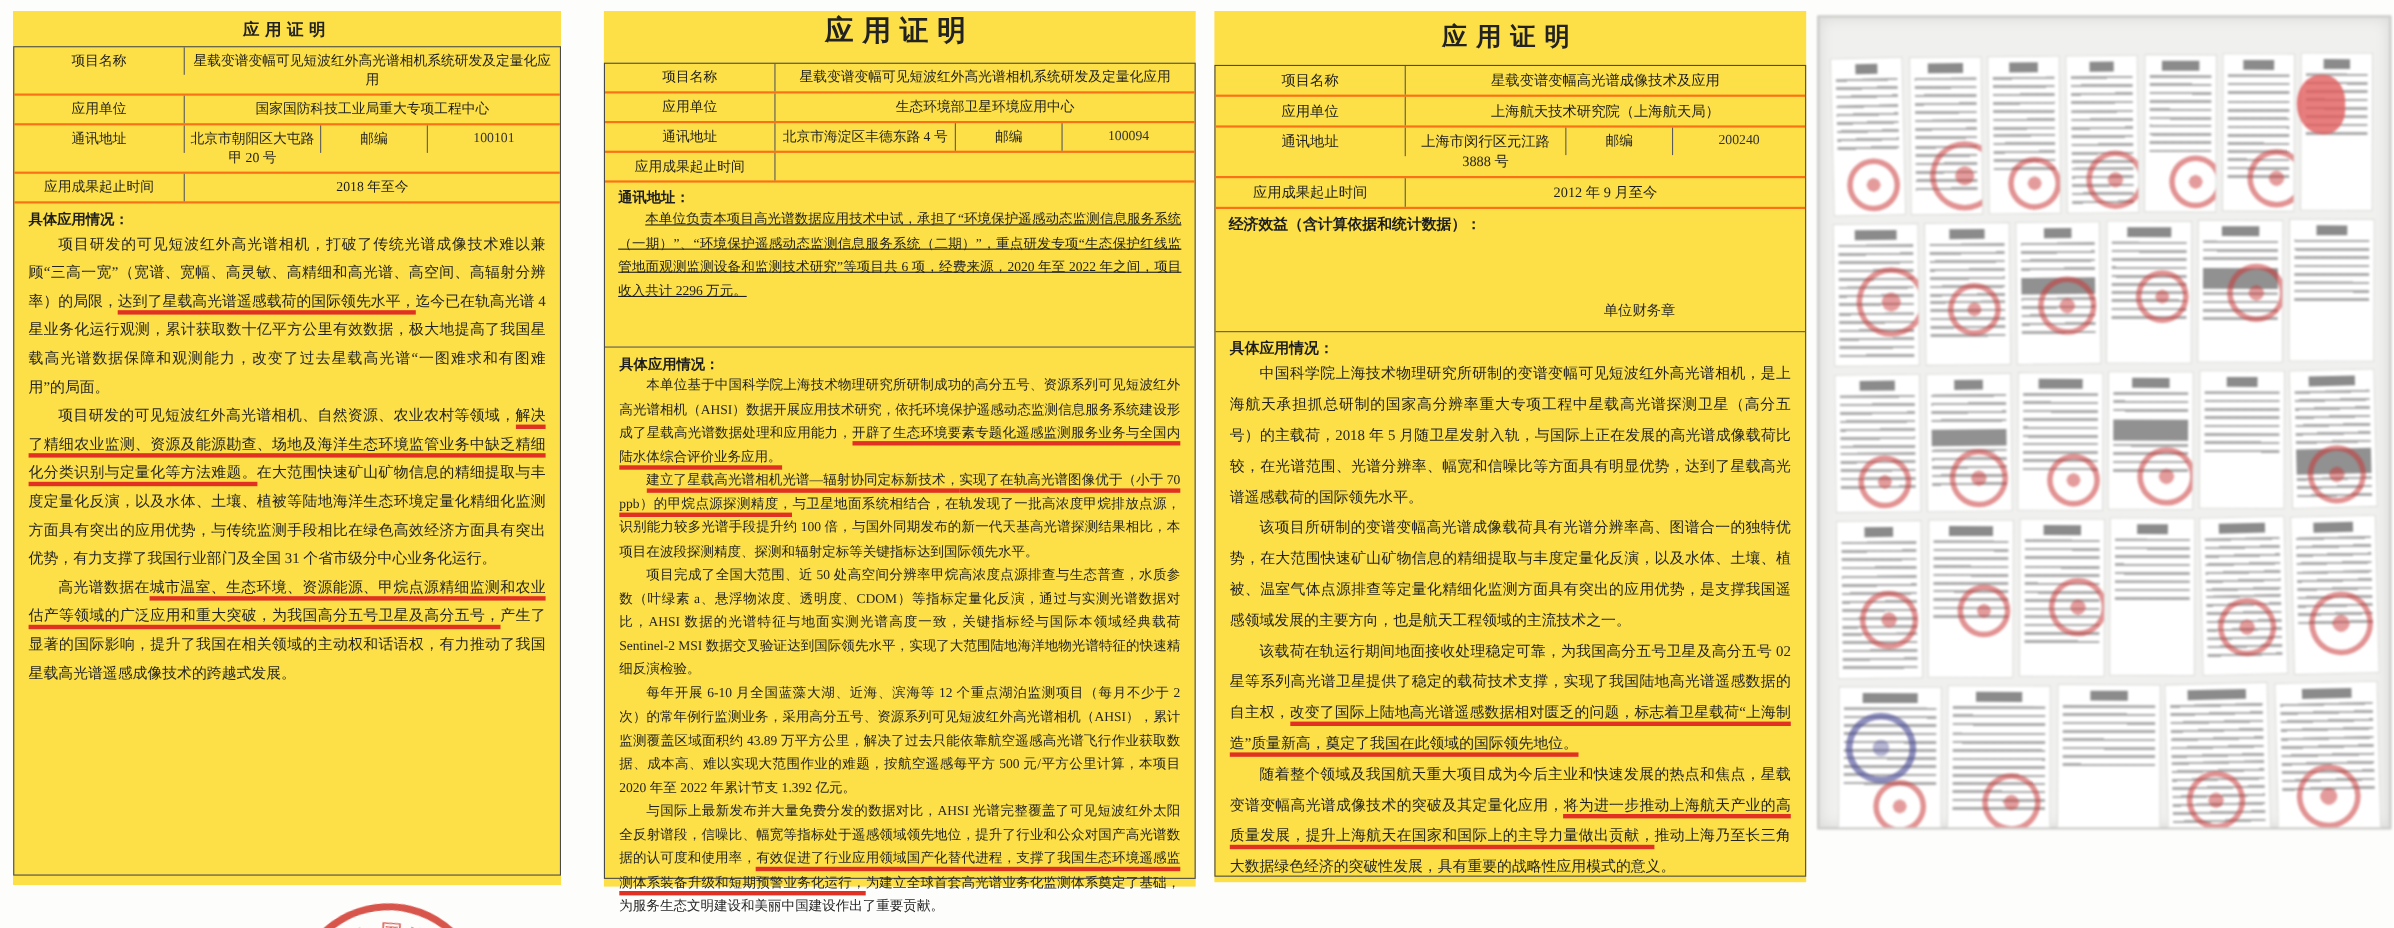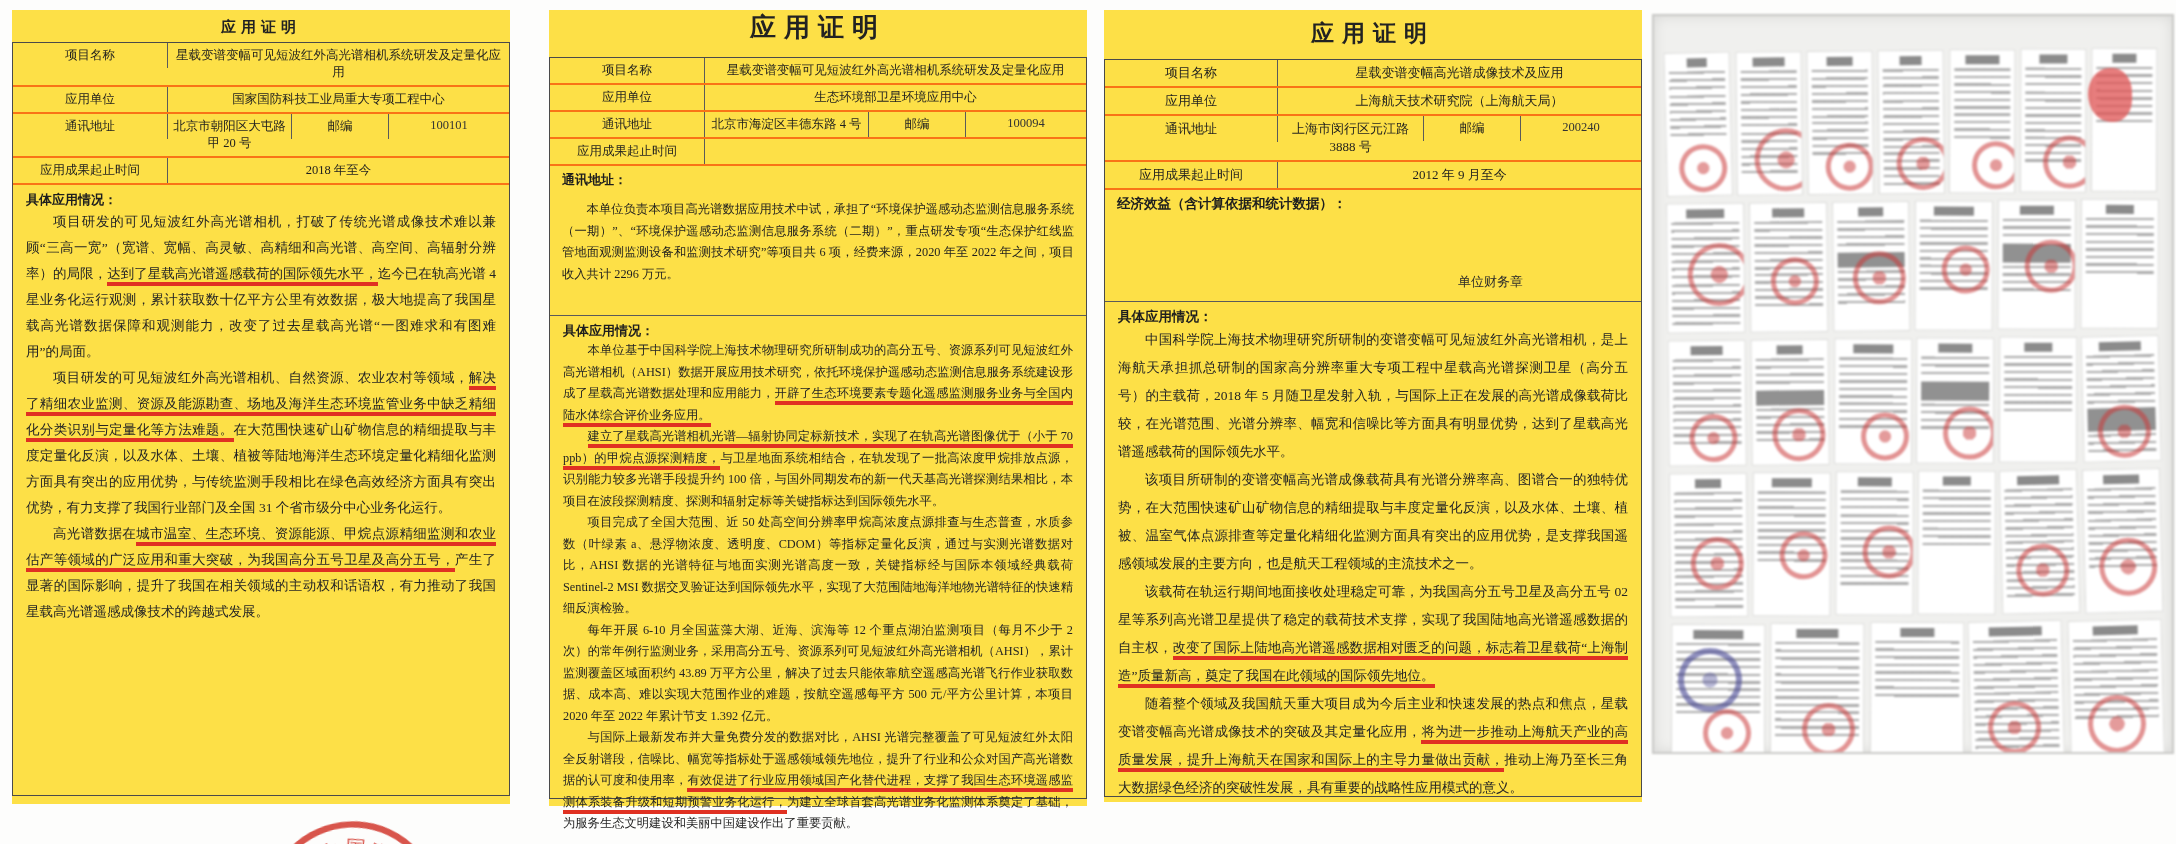--- a/index.html
+++ b/index.html
@@ -28,21 +28,21 @@
   .econcell{border-bottom:1px solid #5a5a5a;padding:5px 12px 6px;position:relative;}
   .d2 .econcell{min-height:138px;}
   .d3 .econcell{min-height:100px;}
   .seclabel{font-weight:bold;font-size:13px;}
   .d3 .seclabel{font-size:13.5px;}
   .bodycell{flex:1;padding:6px 13px 0;position:relative;}
   .paras p{margin:0;text-indent:2em;text-align:justify;color:#242424;}
   .d1 .paras p{font-size:13.5px;line-height:26px;}
   .d2 .paras p{font-size:12.3px;line-height:21.5px;}
   .d3 .paras p{font-size:13.5px;line-height:28px;}
-  .econ-par{margin:10px 0 0;text-indent:2em;text-align:justify;font-size:12.3px;line-height:21.5px;}
+  .econ-par{margin:0 0 0;text-indent:2em;text-align:justify;font-size:12.3px;line-height:21.5px;text-decoration:underline;}
   .finance-note{position:absolute;right:118px;bottom:10px;font-size:13px;color:#2a2a2a;}
   .u{border-bottom:4px solid #e03122;padding-bottom:1px;}
   .stamp{position:absolute;color:#d03025;opacity:.82;filter:blur(.6px);}
   .stamp-1{left:248px;top:632px;width:184px;height:184px;transform:rotate(-8deg);}
   
   .p4{position:absolute;left:1652px;top:14px;width:518px;height:736px;background:#f0f0ee;
       border:2px solid #c9c9c6;box-shadow:inset 0 0 14px rgba(0,0,0,.10);filter:blur(1.0px);overflow:hidden;}
   .p4in{position:absolute;left:14px;top:34px;right:12px;bottom:26px;transform:rotate(-0.6deg);
         display:flex;flex-direction:column;gap:7px;}
   .crow{display:flex;gap:5px;flex:1;}

